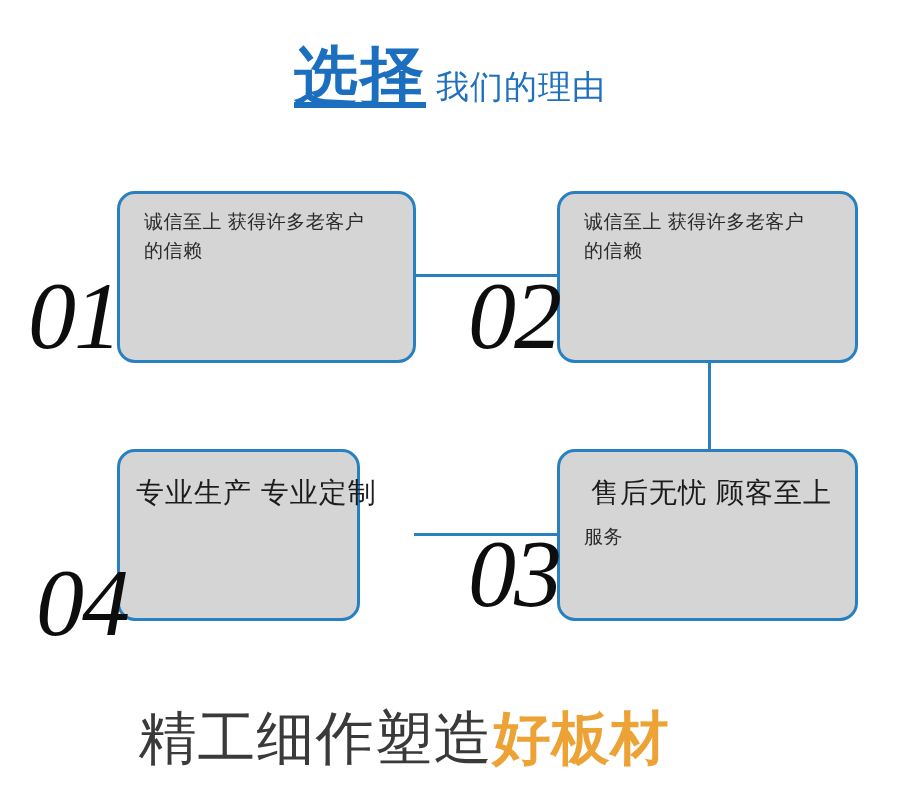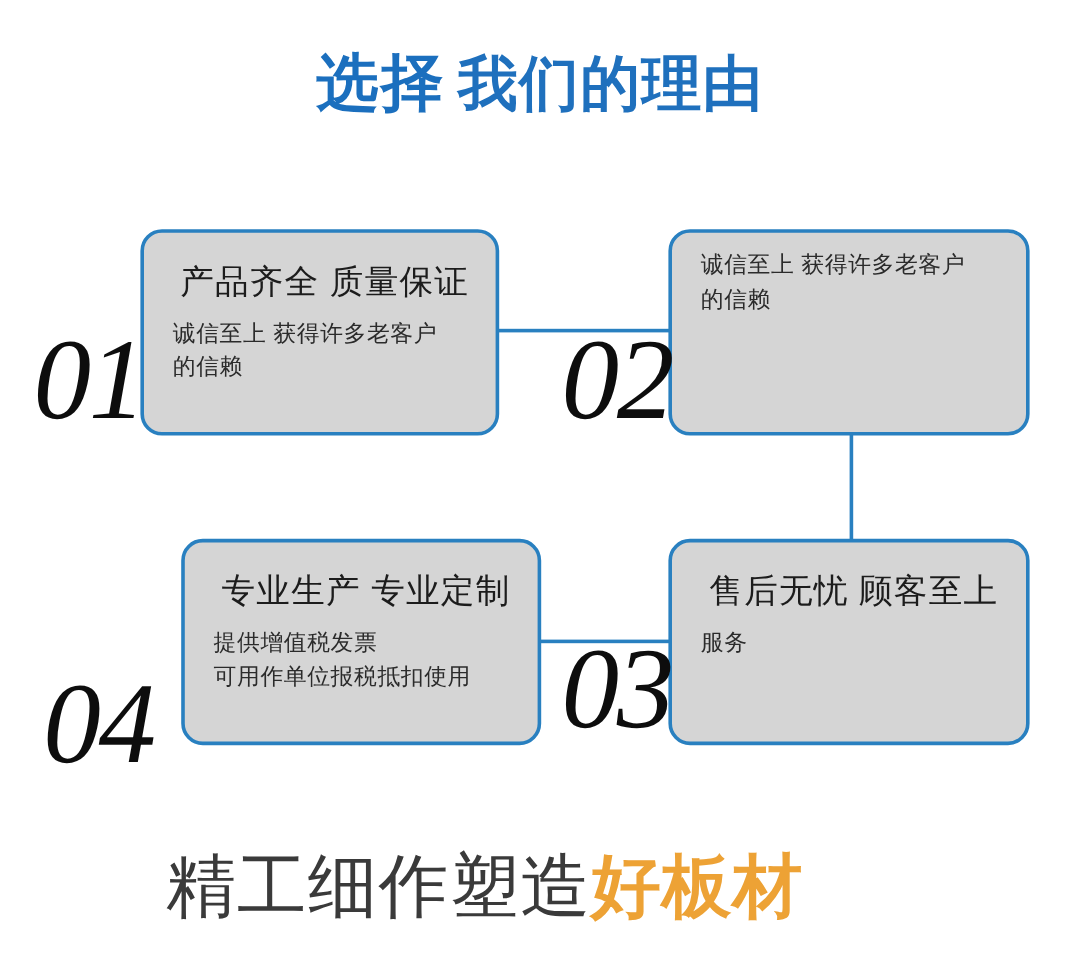--- a/index.html
+++ b/index.html
@@ -19,30 +19,31 @@
   
   .header {
     position: absolute;
     left: 0;
     top: 44px;
     width: 900px;
     text-align: center;
     white-space: nowrap;
   }
   .header-main {
-    font-size: 52px;
+    font-size: 64px;
     font-weight: 700;
     color: #1b6fbe;
     letter-spacing: 2px;
     line-height: 1;
     vertical-align: baseline;
+    text-decoration: underline;
   }
   .header-sub {
-    font-size: 50px;
-    font-weight: 700;
+    font-size: 33px;
+    font-weight: 400;
     color: #1f70bd;
     letter-spacing: 1px;
     line-height: 1;
     margin-left: 10px;
     vertical-align: baseline;
   }
 
   
   .connector {
     position: absolute;
@@ -71,21 +72,21 @@
   .card {
     position: absolute;
     box-sizing: border-box;
     background: #d5d5d5;
     border: 3px solid #2980c0;
     border-radius: 18px;
     z-index: 2;
   }
   .card-1 { left: 117px; top: 191px;  width: 299px; height: 172px; }
   .card-2 { left: 557px; top: 191px;  width: 301px; height: 172px; }
-  .card-4 { left: 117px; top: 449px;  width: 300px; height: 172px; margin-left: 34px; }
+  .card-4 { left: 117px; top: 449px;  width: 243px; height: 172px; }
   .card-3 { left: 557px; top: 449px;  width: 301px; height: 172px; }
 
   .card-heading {
     margin: 0;
     padding: 26px 8px 0 16px;
     font-size: 28px;
     font-weight: 400;
     color: #1c1c1c;
     text-align: center;
     letter-spacing: 1px;
@@ -150,42 +151,37 @@
 
 <div class="header">
   <span class="header-main">选择</span><span class="header-sub">我们的理由</span>
 </div>
 
 <div class="connector connector-h-top"></div>
 <div class="connector connector-v-mid"></div>
 <div class="connector connector-h-bottom"></div>
 
 <div class="card card-1">
-  <div class="card-heading">产品齐全 质量保证</div>
   <div class="card-body">
     <span class="card-body-line">诚信至上 获得许多老客户</span>
     <span class="card-body-line">的信赖</span>
   </div>
 </div>
 <div class="step-number num-01">01</div>
 
 <div class="card card-2">
   <div class="card-body">
     <span class="card-body-line">诚信至上 获得许多老客户</span>
     <span class="card-body-line">的信赖</span>
   </div>
 </div>
 <div class="step-number num-02">02</div>
 
 <div class="card card-4">
   <div class="card-heading">专业生产 专业定制</div>
-  <div class="card-body">
-    <span class="card-body-line">提供增值税发票</span>
-    <span class="card-body-line">可用作单位报税抵扣使用</span>
-  </div>
 </div>
 <div class="step-number num-04">04</div>
 
 <div class="card card-3">
   <div class="card-heading">售后无忧 顾客至上</div>
   <div class="card-body">
     <span class="card-body-line">服务</span>
   </div>
 </div>
 <div class="step-number num-03">03</div>

